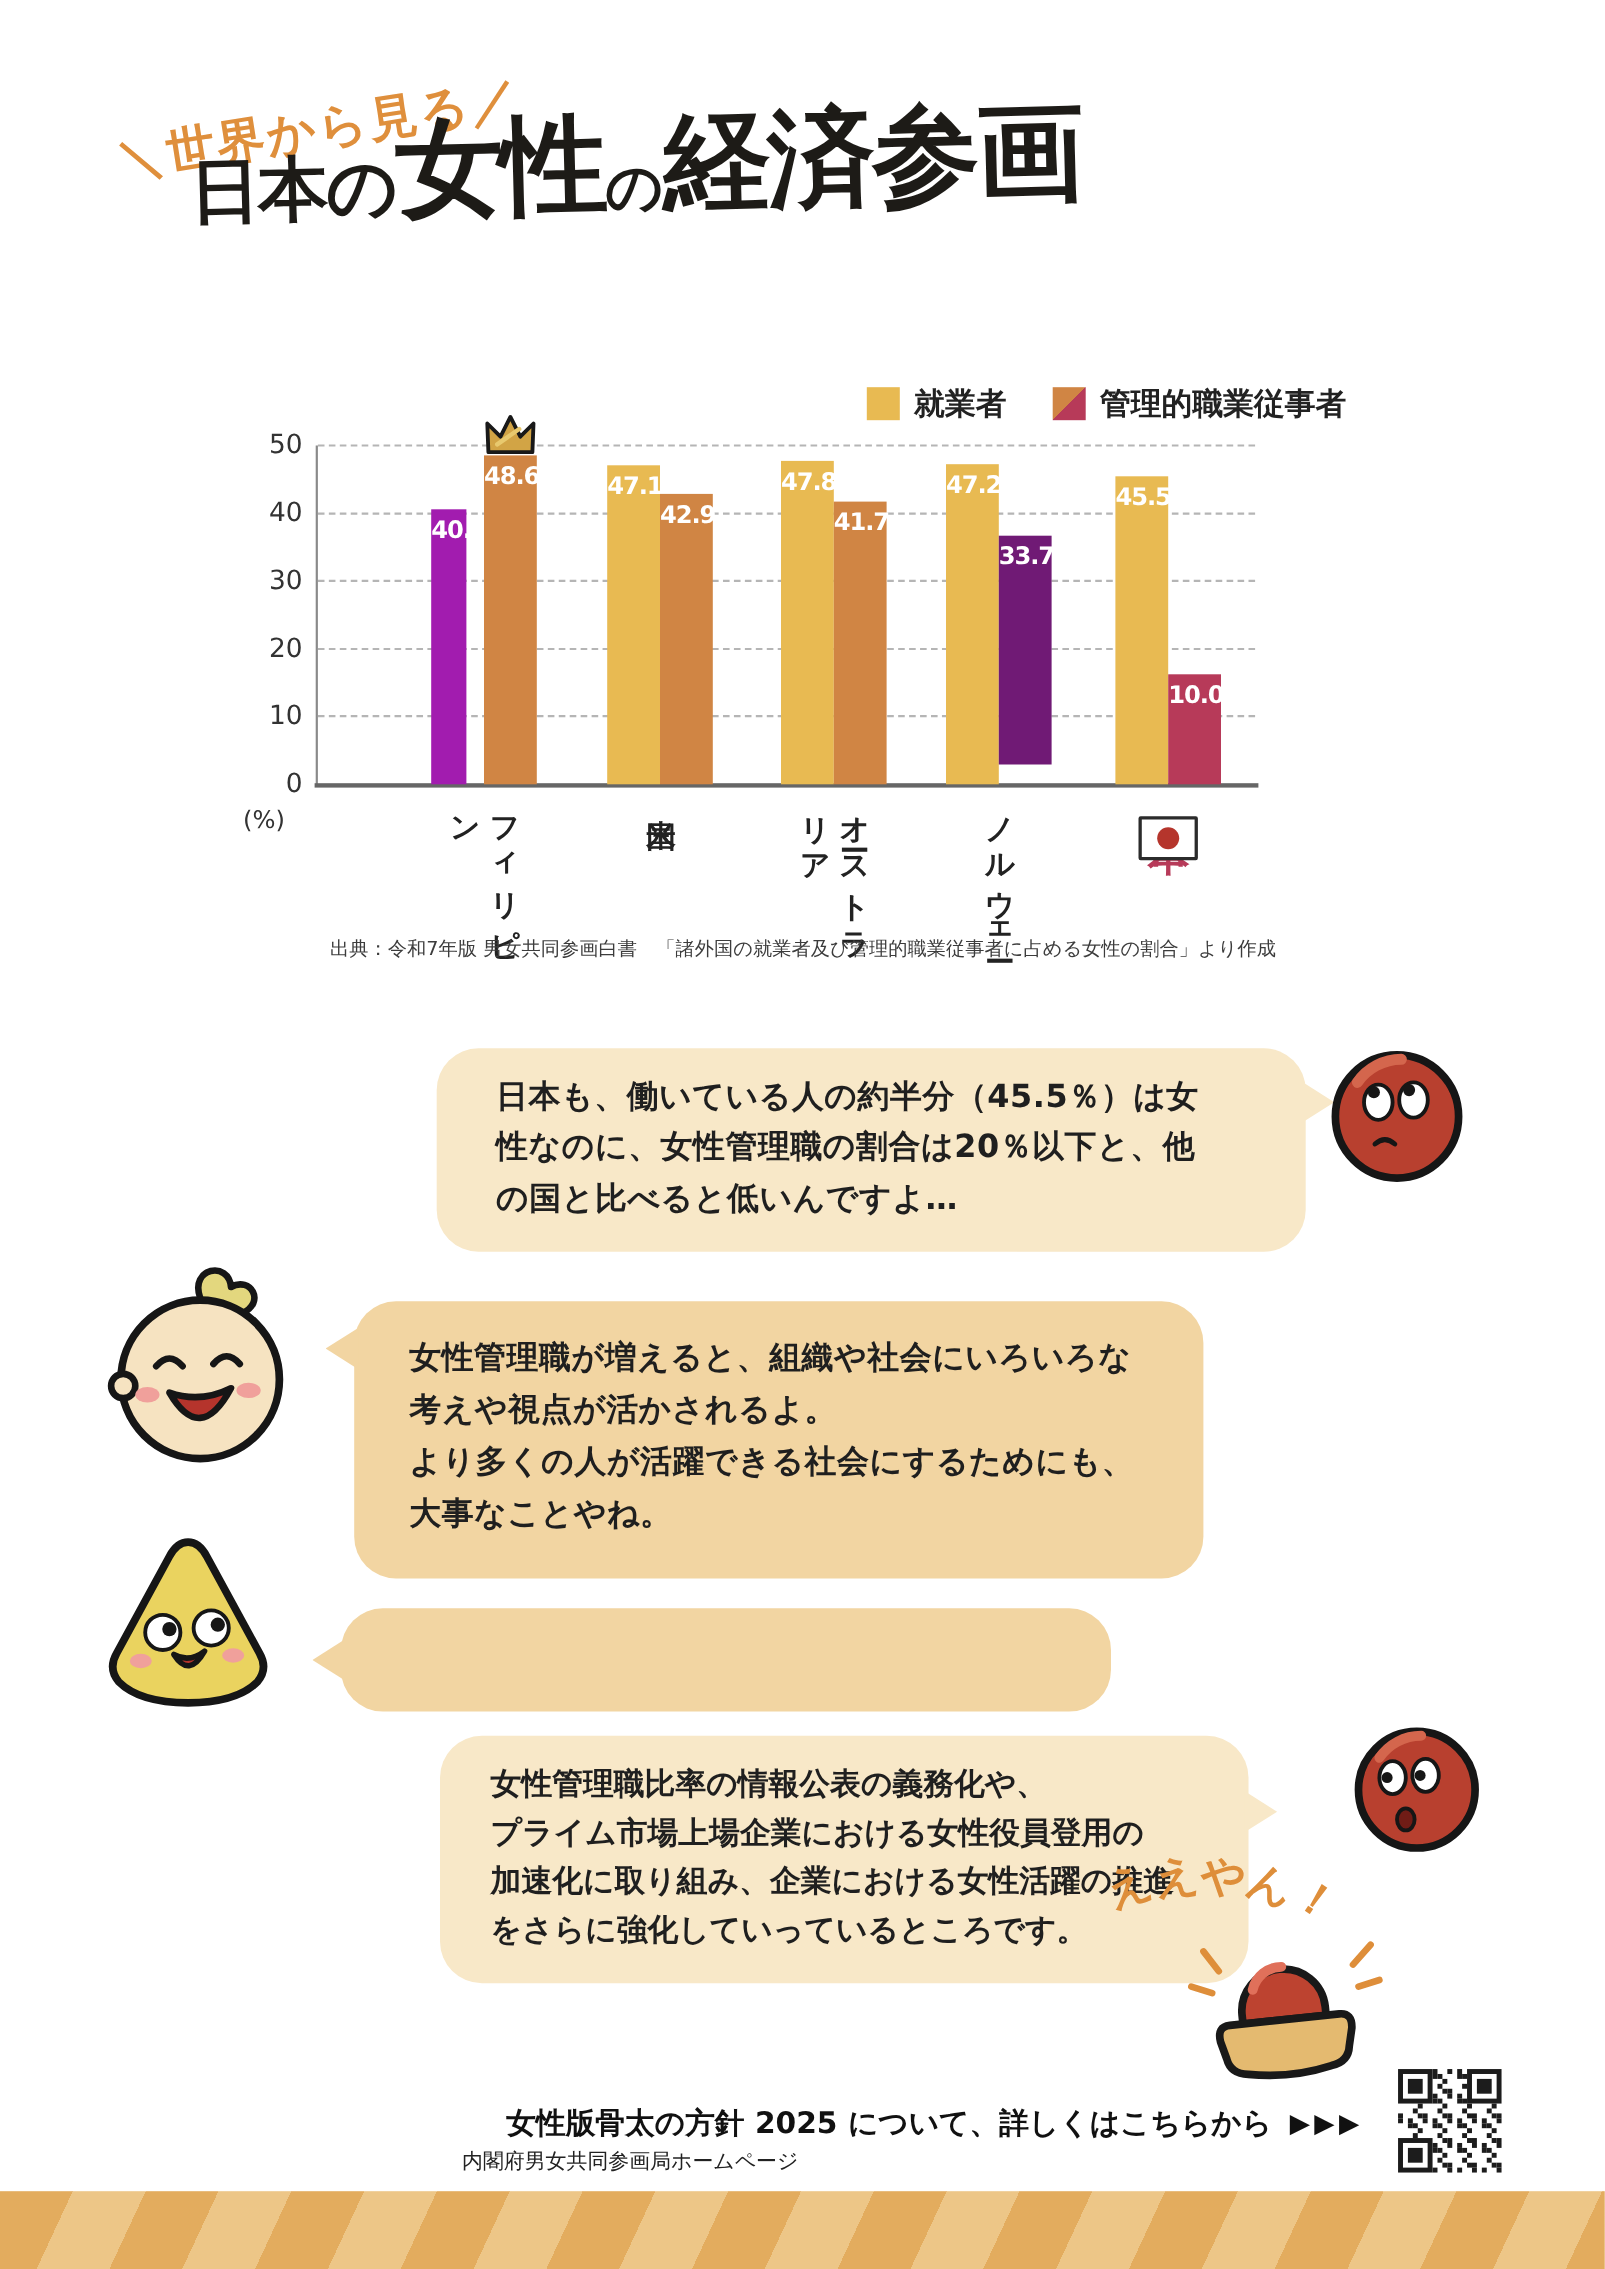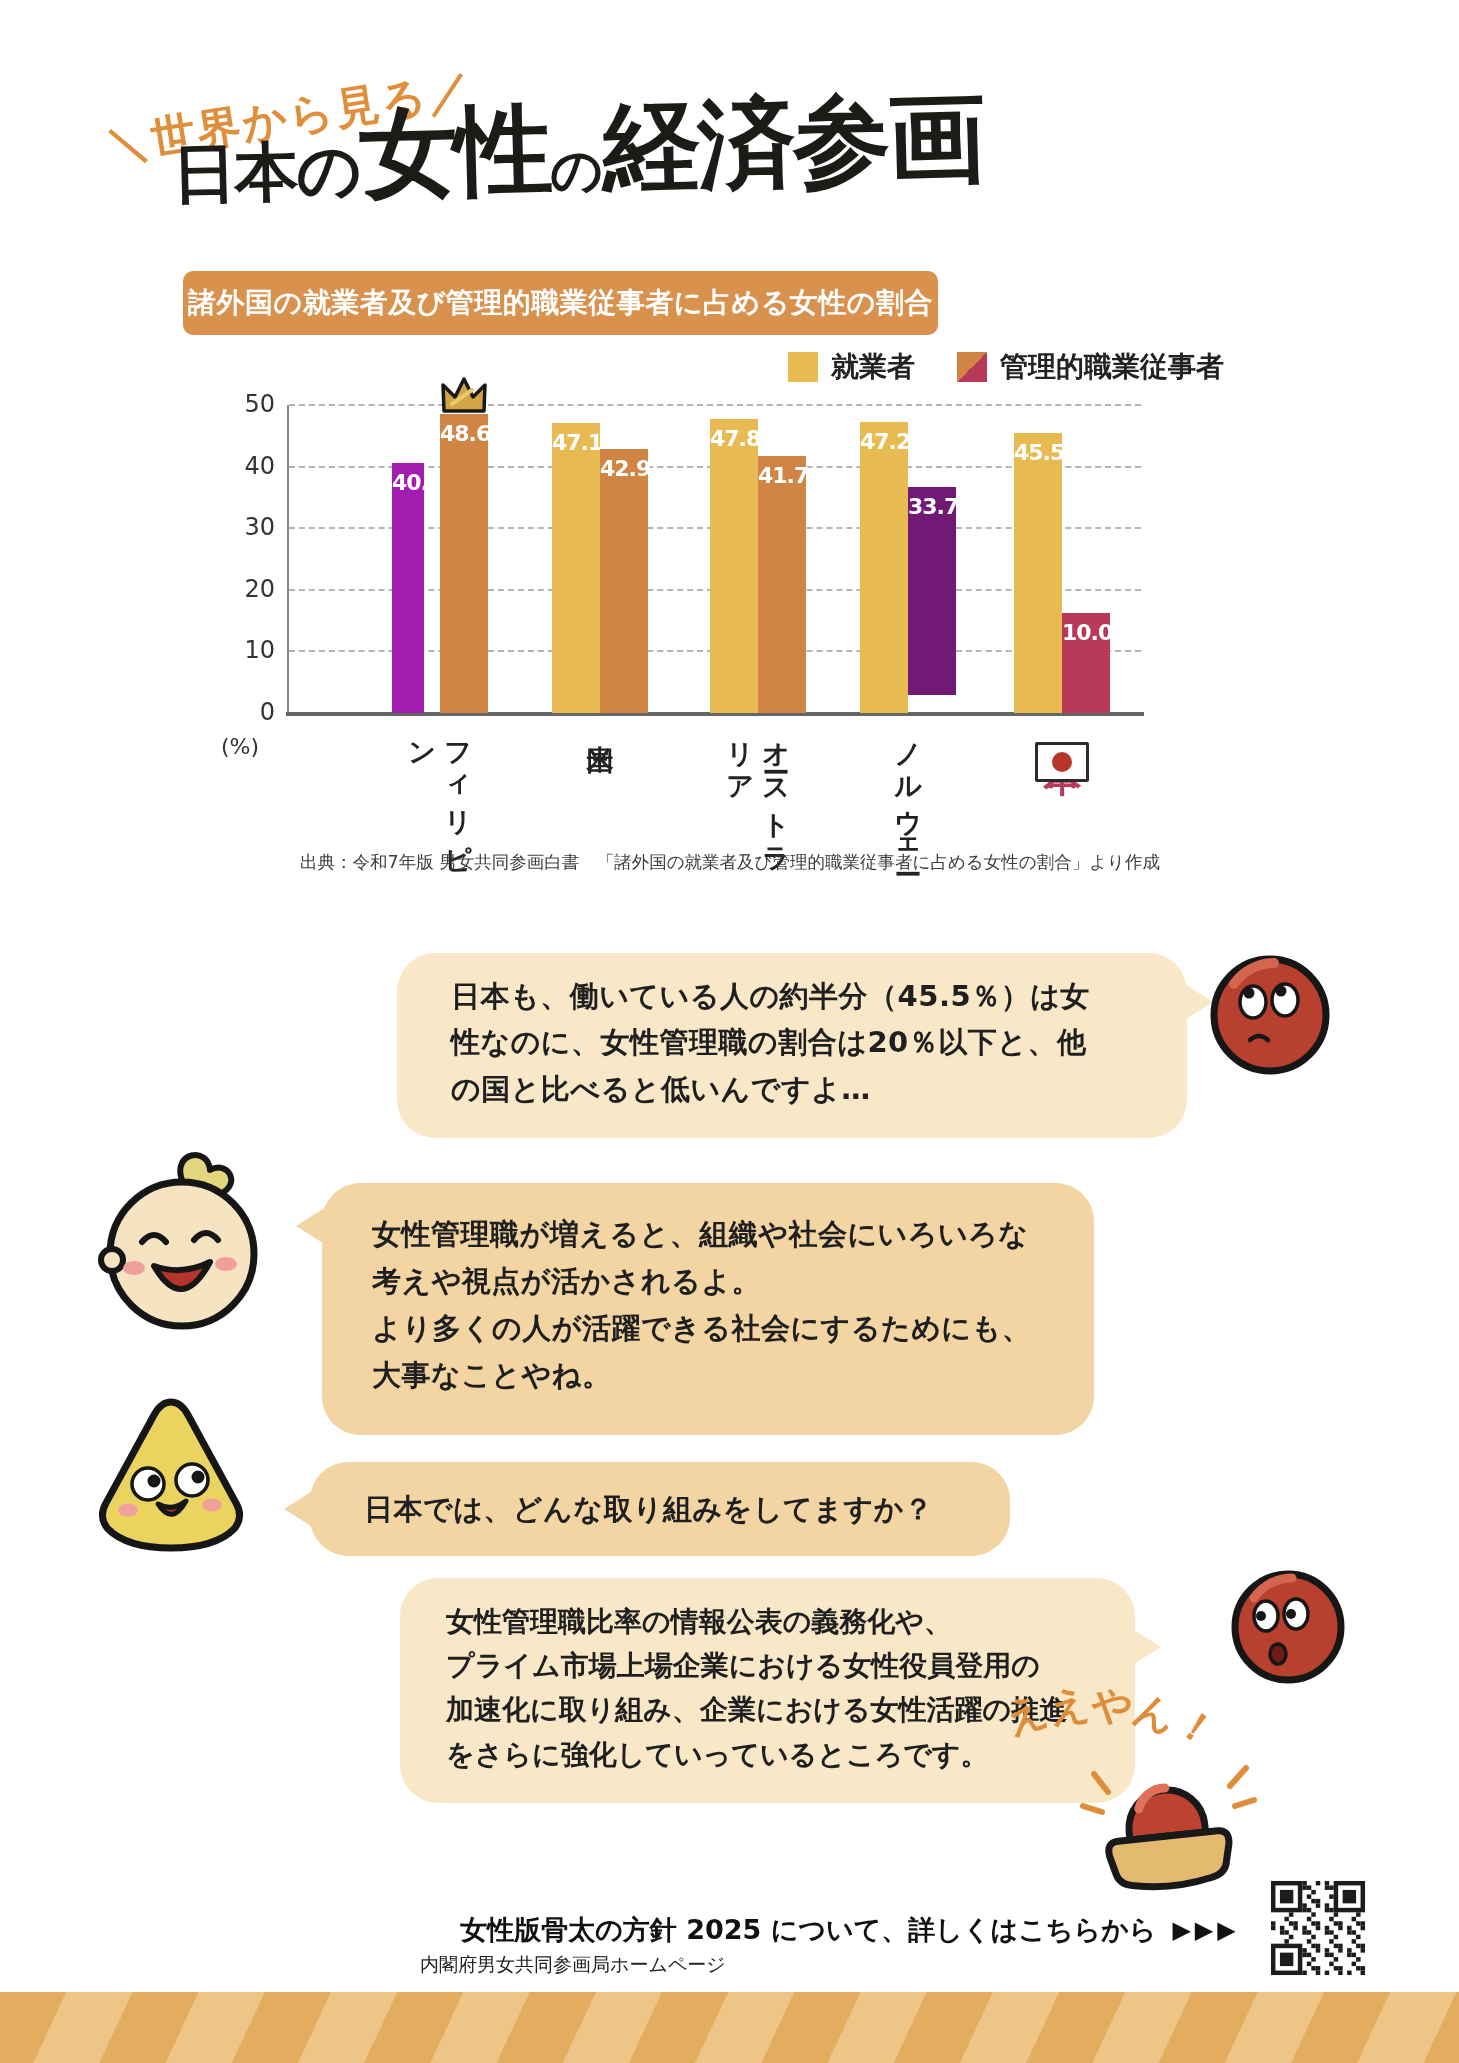--- a/index.html
+++ b/index.html
@@ -99,21 +99,20 @@
 <div class="page">
 
   <div class="eyebrow">＼世界から見る／</div>
   <div class="title">
     <span class="t1">日本の</span>
     <span class="t2">女性</span>
     <span class="t3">の</span>
     <span class="t4">経済参画</span>
   </div>
 
-  <div class="banner">諸外国の就業者及び管理的職業従事者に占める女性の割合</div>
 
   <div class="legend">
     <div class="leg-item">
       <span class="sw sw-employed"></span>
       <span>就業者</span>
     </div>
     <div class="leg-item">
       <span class="sw sw-managerial"></span>
       <span>管理的職業従事者</span>
     </div>
@@ -196,21 +195,20 @@
     <span class="tail right"></span>
   </div>
   <div id="bubble2" class="bubble tan">
     <p class="txt">女性管理職が増えると、組織や社会にいろいろな
 考えや視点が活かされるよ。
 より多くの人が活躍できる社会にするためにも、
 大事なことやね。</p>
     <span class="tail left"></span>
   </div>
   <div id="bubble3" class="bubble tan">
-    <p class="txt">日本では、どんな取り組みをしてますか？</p>
     <span class="tail left"></span>
   </div>
   <div id="bubble4" class="bubble cream">
     <p class="txt">女性管理職比率の情報公表の義務化や、
 プライム市場上場企業における女性役員登用の
 加速化に取り組み、企業における女性活躍の推進
 をさらに強化していっているところです。</p>
     <span class="tail right"></span>
   </div>
 

